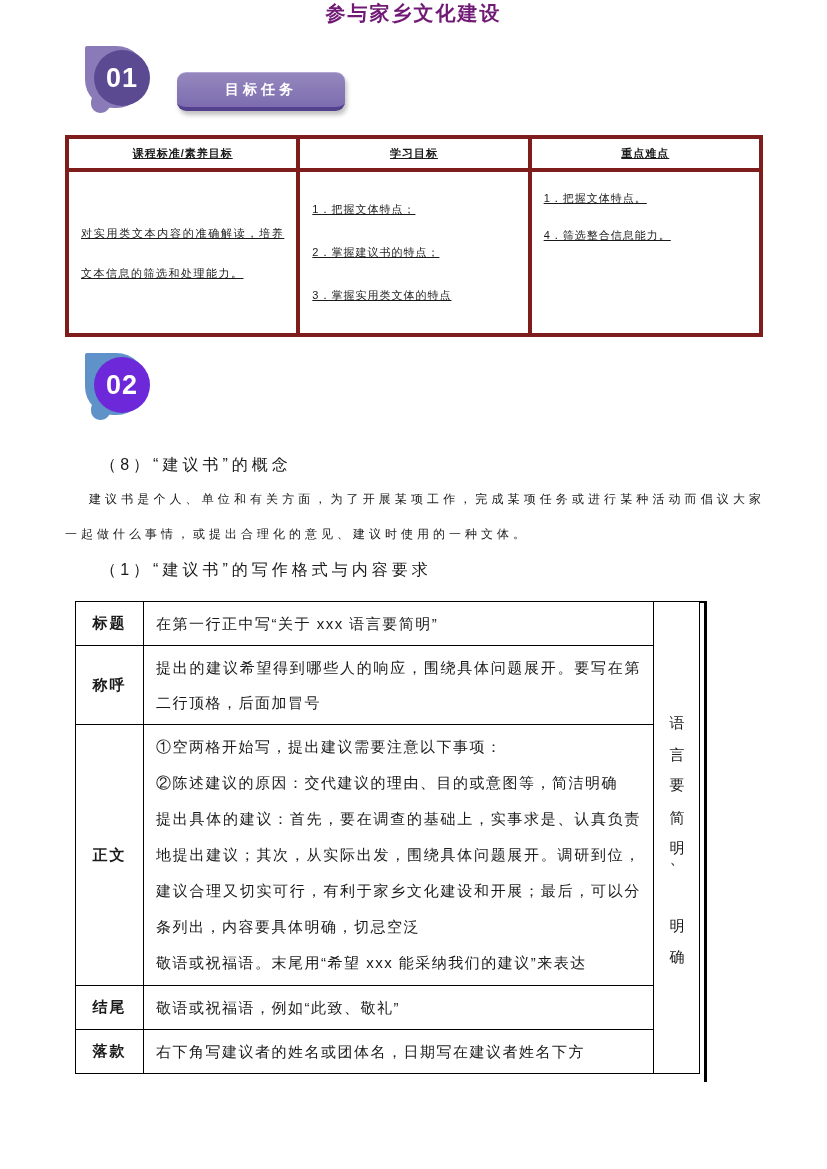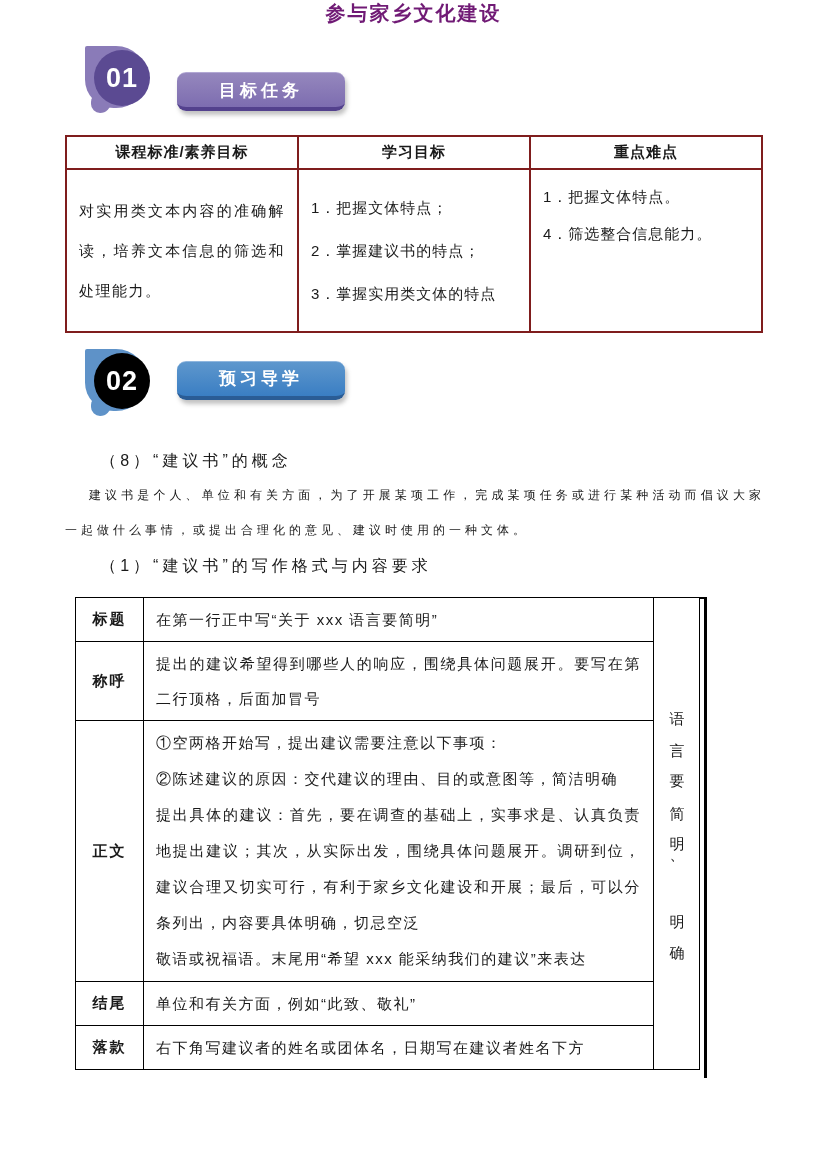--- a/index.html
+++ b/index.html
@@ -58,32 +58,32 @@
     align-items: center;
     justify-content: center;
     color: #ffffff;
     font-size: 27px;
     font-weight: bold;
     letter-spacing: 1px;
   }
   .badge.purple .drop, .badge.purple .tail { background: #8a7bb8; }
   .badge.purple .num { background: #5b4a92; }
   .badge.blue .drop, .badge.blue .tail { background: #5e92c8; }
-  .badge.blue .num { background: #000000; }
+  .badge.blue .num { background: #6d28d9; }
 
   .header-bar {
     margin-left: 20px;
     width: 168px;
     height: 39px;
     border-radius: 9px;
     display: flex;
     align-items: center;
     justify-content: center;
     color: #ffffff;
-    font-size: 17px;
+    font-size: 14px;
     font-weight: bold;
     letter-spacing: 4px;
     box-shadow: 2px 4px 4px rgba(120,120,120,0.45);
   }
   .header-bar.purple {
     background: linear-gradient(#9habc, #7d6db0);
     background: linear-gradient(#95 87bd, #7d6db0);
     background: linear-gradient(#9587bd, #7d6db0);
     border-bottom: 4px solid #53418d;
     border-top: 1px solid #b2a8d4;
@@ -95,23 +95,24 @@
   }
 
   
   .t1 {
     width: 698px;
     margin: 24px 0 0 65px;
     border-collapse: collapse;
     table-layout: fixed;
   }
   .t1 th, .t1 td {
-    border: 2px solid #7f1d1d;
-    font-size: 15px;
+    border: 4px solid #7f1d1d;
+    font-size: 11px;
     vertical-align: middle;
+    text-decoration: underline;
   }
   .t1 th {
     height: 33px;
     font-weight: bold;
     text-align: center;
     letter-spacing: 1px;
   }
   .t1 td { height: 132px; padding: 16px 12px; }
   .t1 .c1 {
     letter-spacing: 1.5px;
@@ -240,21 +241,20 @@
       </tr>
     </tbody>
   </table>
 
   <div class="section-header" style="margin-top:12px;">
     <div class="badge blue">
       <div class="drop"></div>
       <div class="tail"></div>
       <div class="num">02</div>
     </div>
-    <div class="header-bar blue">预习导学</div>
   </div>
 
   <div class="intro">
     <p class="item">（8）“建议书”的概念</p>
     <p class="para">建议书是个人、单位和有关方面，为了开展某项工作，完成某项任务或进行某种活动而倡议大家一起做什么事情，或提出合理化的意见、建议时使用的一种文体。</p>
     <p class="item">（1）“建议书”的写作格式与内容要求</p>
   </div>
 
   <div class="t2-wrap">
     <table class="t2">
@@ -274,21 +274,21 @@
         <td class="lbl">正文</td>
         <td class="cnt">
           <p>①空两格开始写，提出建议需要注意以下事项：</p>
           <p>②陈述建议的原因：交代建议的理由、目的或意图等，简洁明确</p>
           <p>提出具体的建议：首先，要在调查的基础上，实事求是、认真负责地提出建议；其次，从实际出发，围绕具体问题展开。调研到位，建议合理又切实可行，有利于家乡文化建设和开展；最后，可以分条列出，内容要具体明确，切忌空泛</p>
           <p>敬语或祝福语。末尾用“希望 xxx 能采纳我们的建议”来表达</p>
         </td>
       </tr>
       <tr class="r-jiewei">
         <td class="lbl">结尾</td>
-        <td class="cnt">单位和有关方面，例如“此致、敬礼”</td>
+        <td class="cnt">敬语或祝福语，例如“此致、敬礼”</td>
       </tr>
       <tr class="r-luokuan">
         <td class="lbl">落款</td>
         <td class="cnt">右下角写建议者的姓名或团体名，日期写在建议者姓名下方</td>
       </tr>
     </tbody>
       </table>
   </div>
 
 </div>

